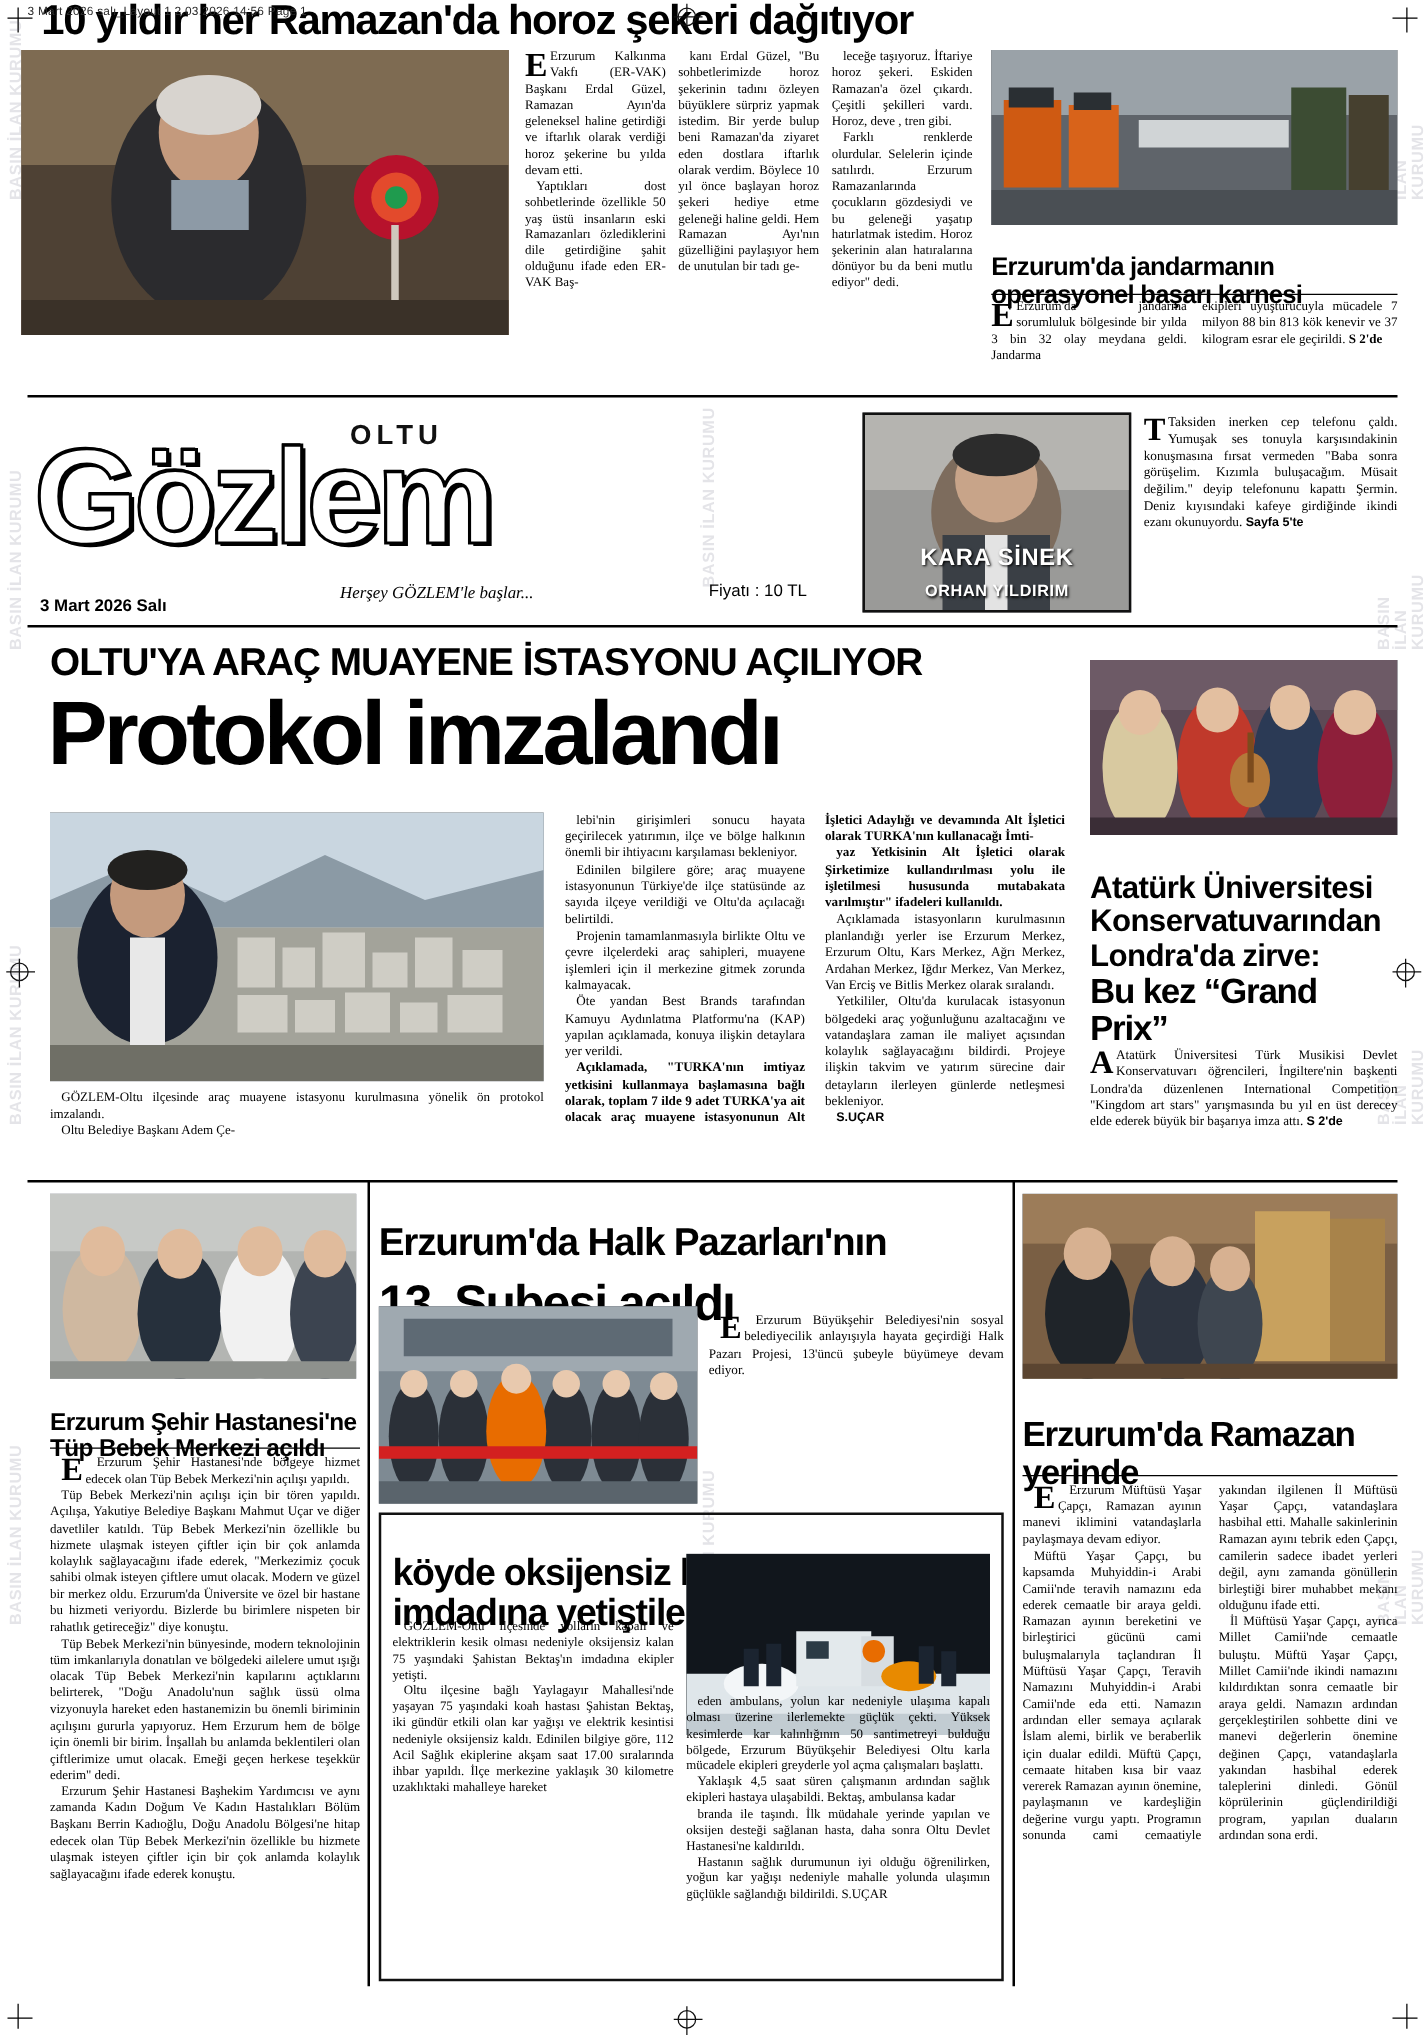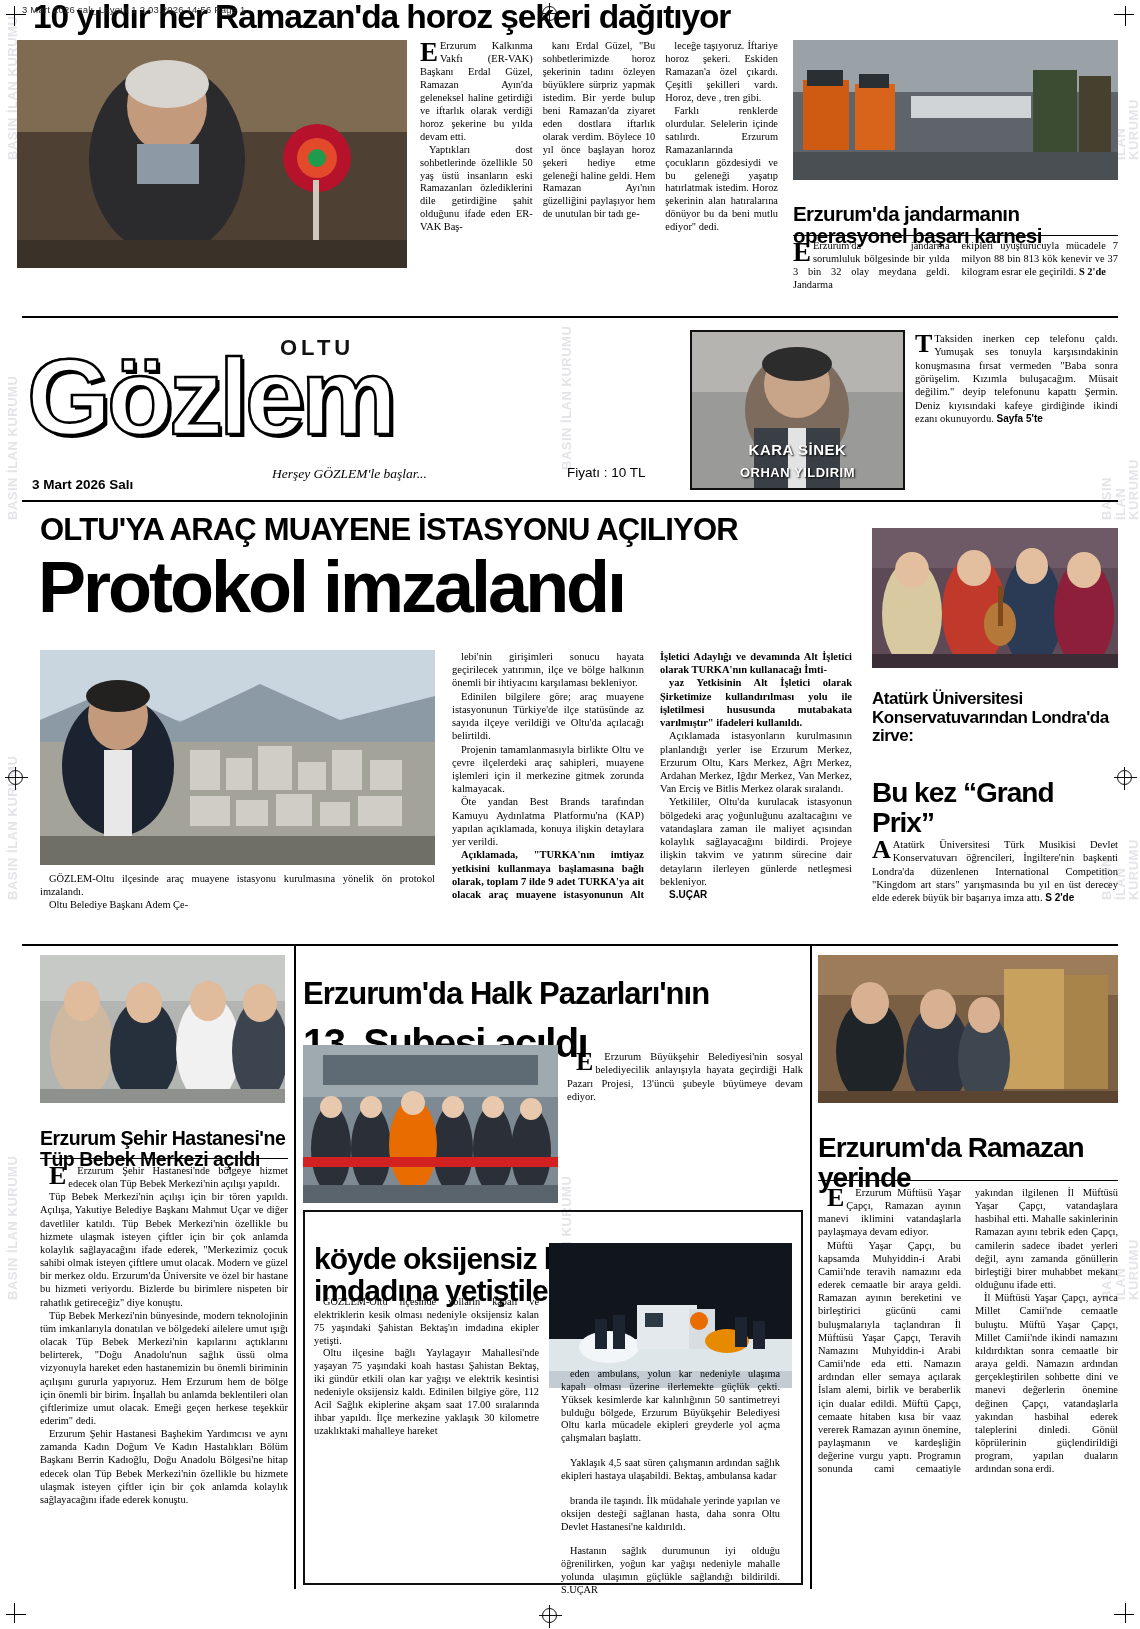--- a/index.html
+++ b/index.html
@@ -110,21 +110,21 @@
   }
   .mast-price {
     position:absolute; left:545px; top:140px;
     font-family:"Liberation Sans", sans-serif; font-weight:400; font-size:13.5px;
   }
 
   
   .colbox { position:absolute; left:690px; top:330px; width:215px; height:160px; border:2px solid #111; background:#7b7d80; }
   .colbox .nm {
     position:absolute; left:0; right:0; bottom:30px; text-align:center;
-    font-family:"Liberation Sans", sans-serif; font-weight:700; font-size:15px;
+    font-family:"Liberation Sans", sans-serif; font-weight:700; font-size:19px;
     color:#fff; text-shadow:1px 1px 2px #000; letter-spacing:.5px;
   }
   .colbox .nm2 {
     position:absolute; left:0; right:0; bottom:8px; text-align:center;
     font-family:"Liberation Sans", sans-serif; font-weight:700; font-size:13px;
     color:#fff; text-shadow:1px 1px 2px #000; letter-spacing:.5px;
   }
   .coltext {
     position:absolute; left:915px; top:332px; width:203px; height:150px;
     font-size:10.6px; line-height:1.26; text-align:justify;
@@ -155,21 +155,21 @@
   }
   .main-cols p { margin:0; text-indent:9px; }
   .main-cols b { font-weight:700; }
   .sig { font-family:Liberation Sans, sans-serif; font-weight:700; font-size:10px; }
 
   
   .ru-photo { position:absolute; left:872px; top:528px; width:246px; height:140px; }
   .ru-head {
     position:absolute; left:872px; top:676px; width:246px;
     font-family:"Liberation Sans", sans-serif; font-weight:700;
-    font-size:17px; line-height:1.1; letter-spacing:-.5px;
+    font-size:25px; line-height:1.1; letter-spacing:-.5px;
   }
   .ru-head2 {
     position:absolute; left:872px; top:755px; width:246px;
     font-family:"Liberation Sans", sans-serif; font-weight:700;
     font-size:28px; line-height:1.05; letter-spacing:-1px;
   }
   .ru-body {
     position:absolute; left:872px; top:838px; width:246px;
     font-size:10.5px; line-height:1.27; text-align:justify;
   }
@@ -219,21 +219,21 @@
   .ko-photo { position:absolute; left:549px; top:1243px; width:243px; height:145px; }
   .ko-cols {
     position:absolute; left:314px; top:1296px; width:225px; height:280px;
     font-size:10.3px; line-height:1.25; text-align:justify;
   }
   .ko-cols p { margin:0; text-indent:9px; }
   .ko-col2 {
     position:absolute; left:549px; top:1296px; width:243px; height:280px;
     font-size:10.3px; line-height:1.25; text-align:justify;
   }
-  .ko-col2 p { margin:12px; text-indent:9px; }
+  .ko-col2 p { margin:0; text-indent:9px; }
 
   
   .rr-photo { position:absolute; left:818px; top:955px; width:300px; height:148px; }
   .rr-head {
     position:absolute; left:818px; top:1110px; width:300px;
     font-family:"Liberation Sans", sans-serif; font-weight:700;
     font-size:28px; line-height:1.06; letter-spacing:-1px;
   }
   .rr-rule { position:absolute; left:818px; top:1180px; width:300px; height:1px; background:#000; }
   .rr-body {

